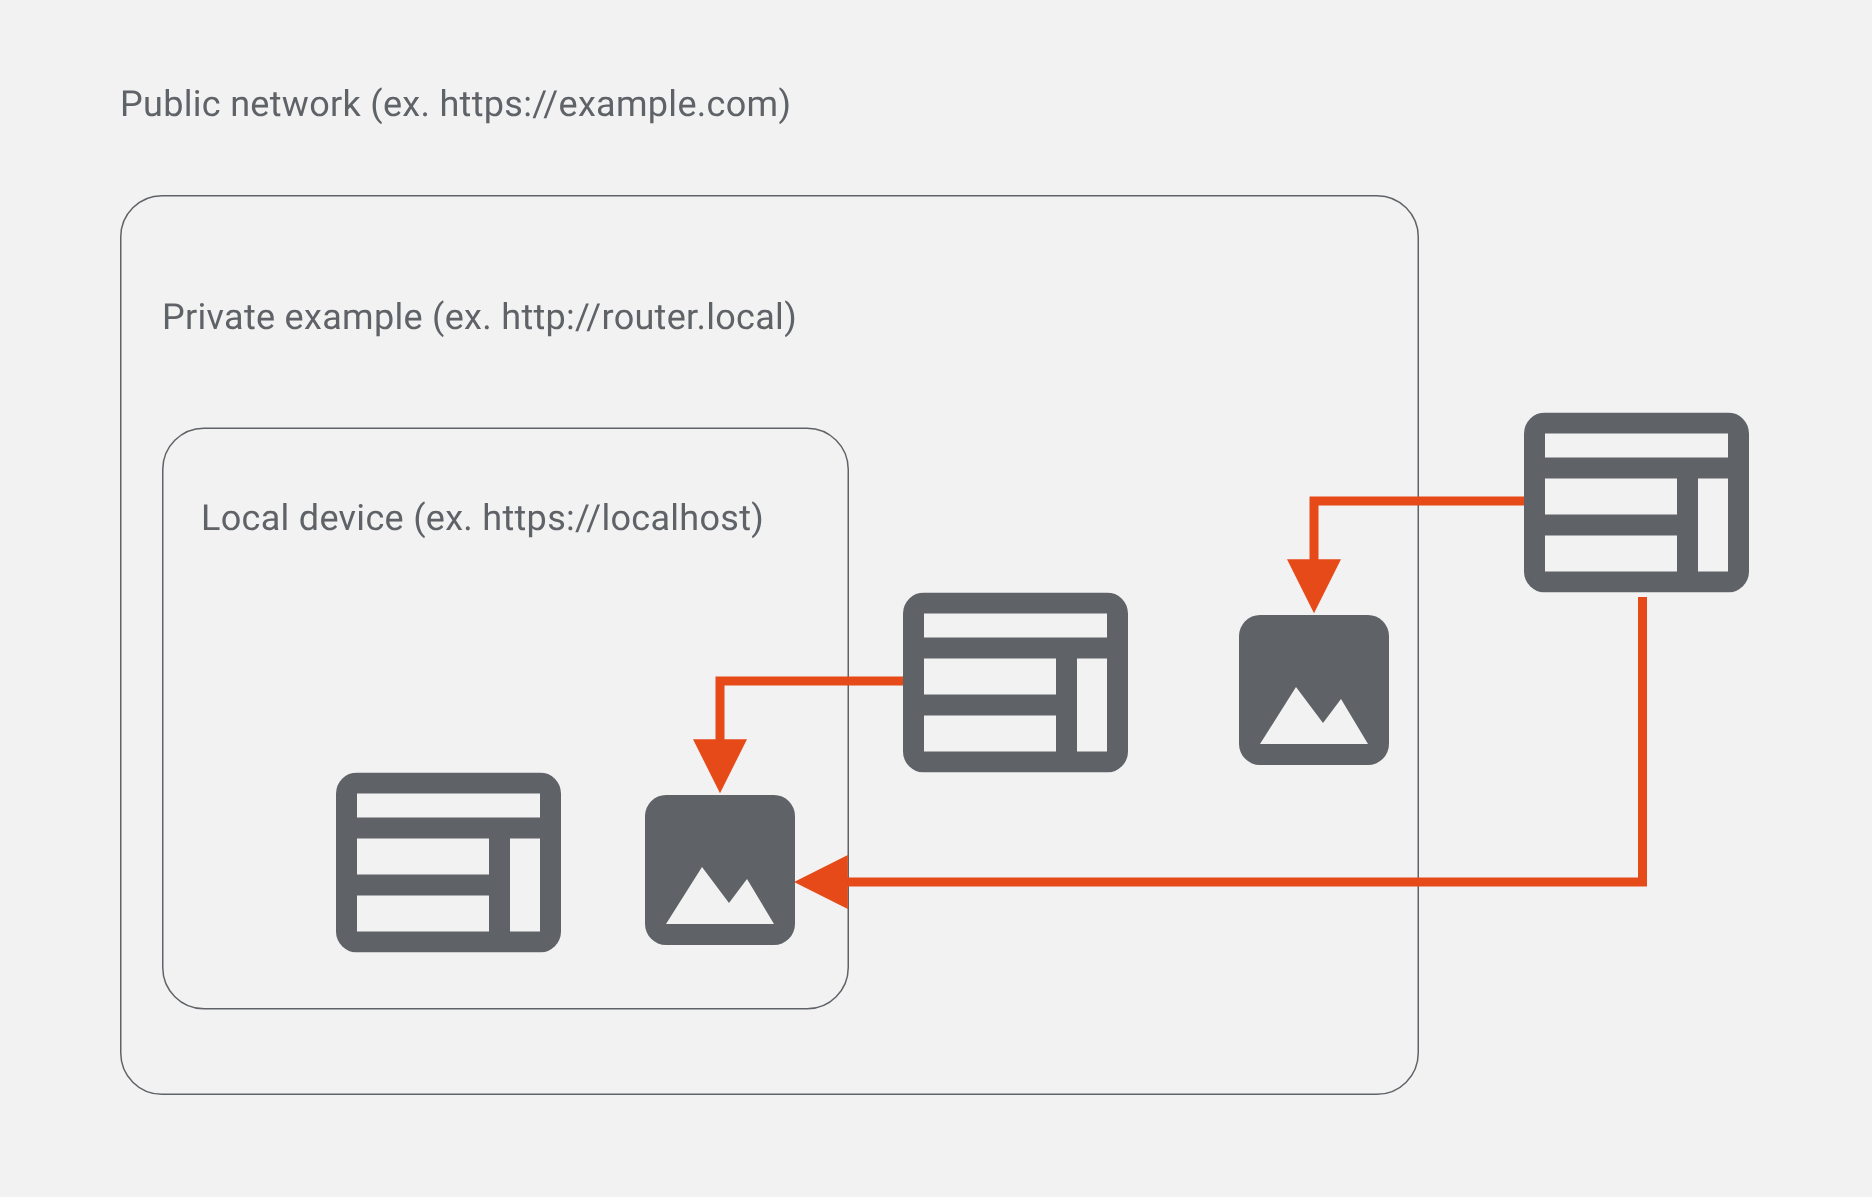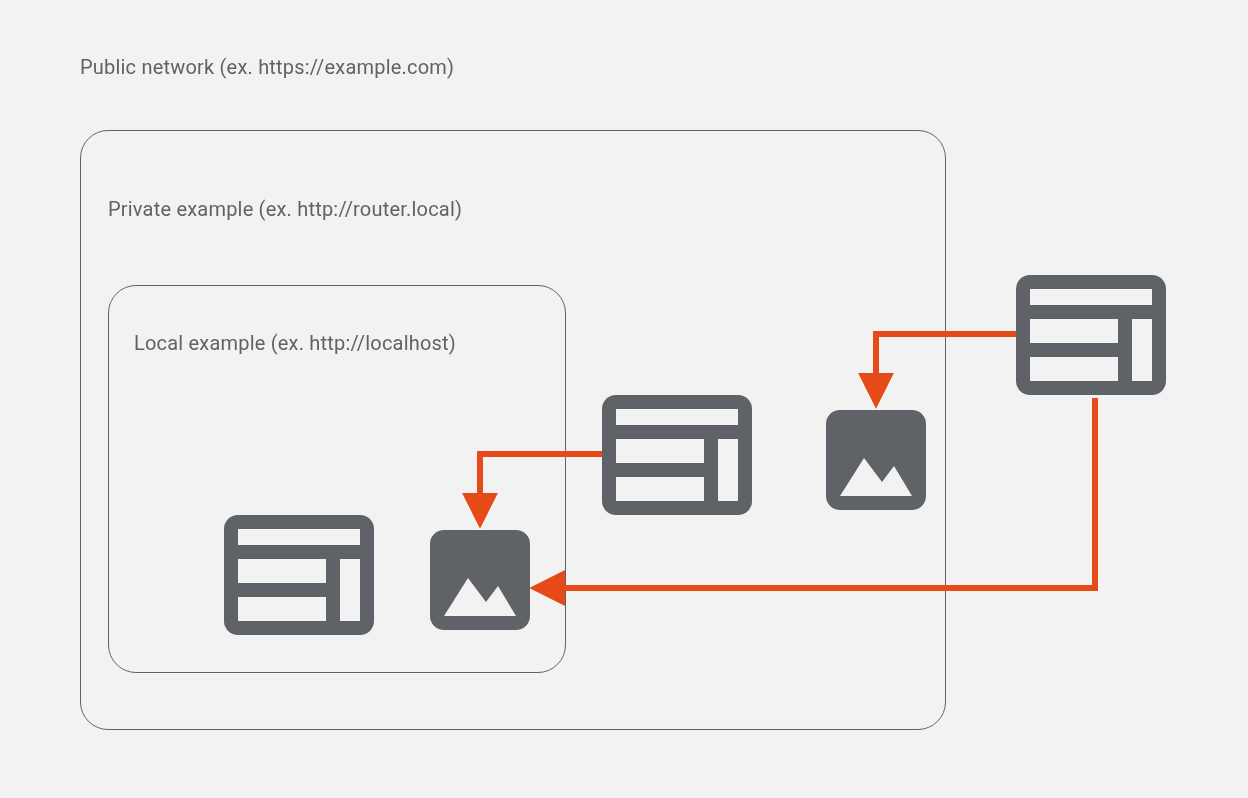--- a/index.html
+++ b/index.html
@@ -6,21 +6,21 @@
     body {
       width: 1248px;
       height: 798px;
       background: #f2f2f2;
       font-family: -apple-system, BlinkMacSystemFont, "Segoe UI", Roboto, Helvetica, Arial, sans-serif;
       position: relative;
       color: #5f6368;
     }
     .label {
       position: absolute;
-      font-size: 20px;
+      font-size: 24px;
       font-weight: 400;
       letter-spacing: 0.2px;
     }
     .box {
       position: absolute;
       border: 1.5px solid #5f6368;
       border-radius: 28px;
       background: transparent;
     }
     .icon {
@@ -30,21 +30,21 @@
   </style>
 </head>
 <body>
 
 <div class="label" style="left:80px;  top:55px;">Public network (ex. https://example.com)</div>
 
 <div class="box" style="left:80px; top:130px; width:866px; height:600px;"></div>
 <div class="label" style="left:108px; top:197px;">Private example (ex. http://router.local)</div>
 
 <div class="box" style="left:108px; top:285px; width:458px; height:388px;"></div>
-<div class="label" style="left:134px; top:331px;">Local example (ex. http://localhost)</div>
+<div class="label" style="left:134px; top:331px;">Local device (ex. https://localhost)</div>
 
 <svg width="0" height="0" style="position:absolute">
   <defs>
 
     <g id="browser-icon">
       <rect x="0" y="0" width="150" height="120" rx="14" ry="14" fill="#5f6368"></rect>
       <rect x="14" y="14" width="122" height="16" fill="#f2f2f2"></rect>
       <rect x="14" y="44" width="88" height="62" fill="#f2f2f2"></rect>
       <rect x="14" y="68" width="88" height="14" fill="#5f6368"></rect>
       <rect x="116" y="44" width="20" height="62" fill="#f2f2f2"></rect>

